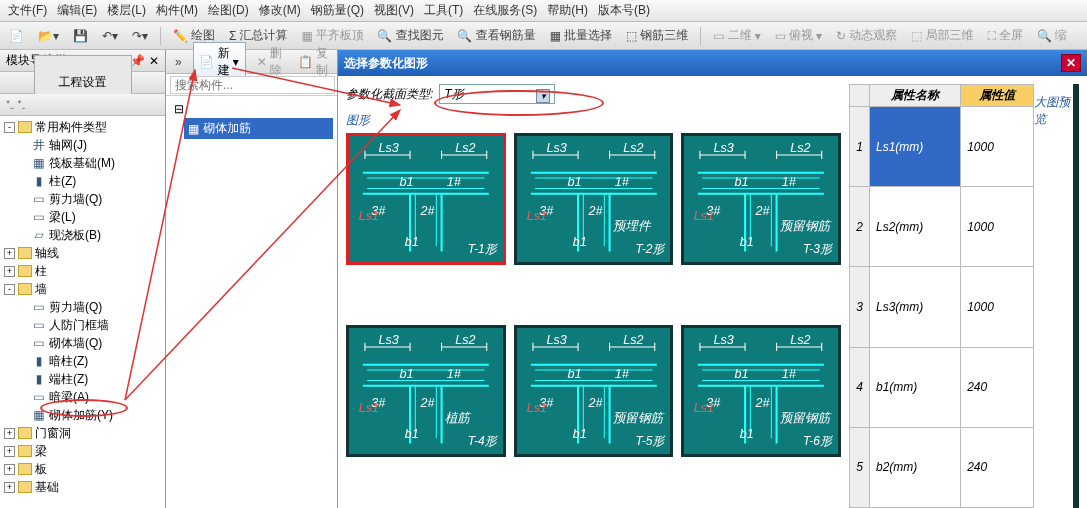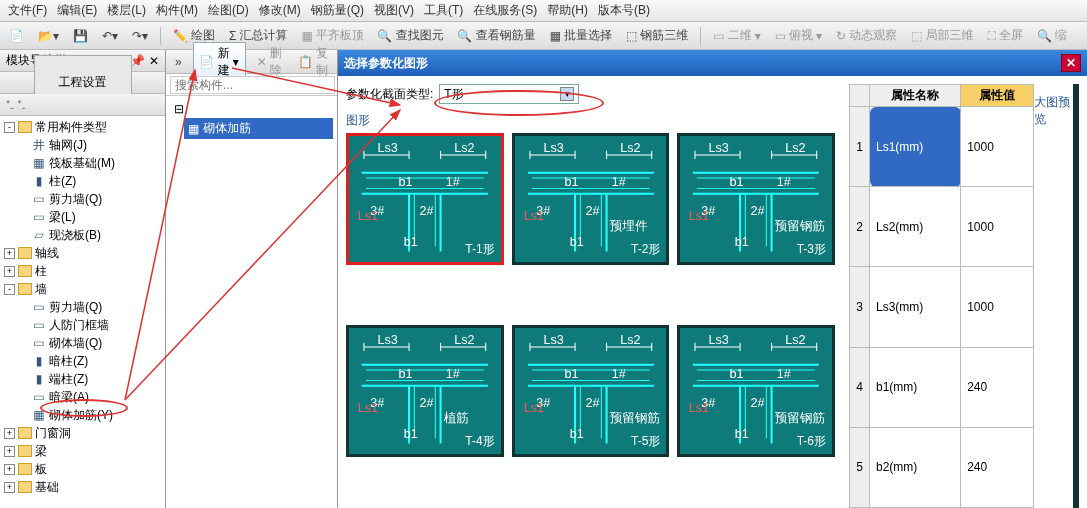--- a/index.html
+++ b/index.html
@@ -26,38 +26,38 @@
   .mid-tb { height: 24px; background: linear-gradient(#f5f5f5,#ddd); border-bottom: 1px solid #bbb; display: flex; align-items: center; padding: 0 4px; gap: 6px; }
   .new-btn { padding: 2px 6px; border: 1px solid #9ab; background: linear-gradient(#fff,#e5eef7); display: inline-flex; align-items: center; gap: 3px; }
   .search-row { height: 22px; border-bottom: 1px solid #ccc; display: flex; align-items: center; padding: 0 4px; }
   .search-row input { flex: 1; border: 1px solid #ccc; height: 18px; padding: 0 4px; font-size: 12px; color: #888; }
   .mid-tree { flex: 1; padding: 4px; }
   .mid-tree-row { display: flex; align-items: center; gap: 4px; padding: 2px 4px; }
   .mid-tree-row.sel { background: #316ac5; color: #fff; }
   .right-panel { flex: 1; background: #fff; display: flex; flex-direction: column; position: relative; }
   .dlg-title { height: 26px; background: linear-gradient(#3a87e0,#1f5fb8); color: #fff; display: flex; align-items: center; justify-content: space-between; padding: 0 6px; font-weight: bold; }
   .dlg-close { width: 20px; height: 18px; background: #c03; color: #fff; display: flex; align-items: center; justify-content: center; border: 1px solid #802; }
-  .dlg-body { flex: 1; display: flex; padding: 8px 8px 0 8px; gap: 14px; overflow: hidden; }
+  .dlg-body { flex: 1; display: flex; padding: 8px 8px 0 8px; gap: 8px; overflow: hidden; font-style: italic; }
   .dlg-left { flex: 1; display: flex; flex-direction: column; }
   .type-row { display: flex; align-items: center; gap: 6px; margin-bottom: 8px; }
-  .type-select { width: 140px; height: 20px; border: 1px solid #7a9; display: flex; align-items: center; justify-content: space-between; padding: 0 4px; background: #fff; }
+  .type-select { width: 116px; height: 20px; border: 1px solid #7a9; display: flex; align-items: flex-end; justify-content: space-between; padding: 0 4px; background: #fff; }
   .type-select .arrow { width: 14px; height: 14px; background: #c7d8ef; border: 1px solid #789; display: flex; align-items: center; justify-content: center; font-size: 9px; }
   .section-label { color: #2a5b9c; margin-bottom: 4px; }
   .shape-grid { display: grid; grid-template-columns: repeat(3, 1fr); gap: 8px; flex: 1; overflow: auto; }
   .shape-cell { background: #0e7a7a; border: 3px solid #133; height: 132px; position: relative; display: flex; align-items: center; justify-content: center; }
   .shape-cell.sel { border-color: #e02020; }
   .shape-cell svg { width: 100%; height: 100%; }
   .shape-caption { position: absolute; right: 6px; bottom: 4px; color: #fff; font-size: 12px; }
   .dlg-right { width: 230px; display: flex; flex-direction: row; }
   .prop-table { border-collapse: collapse; width: 100%; }
   .prop-table th, .prop-table td { border: 1px solid #bbb; padding: 2px 6px; height: 18px; text-align: left; }
   .prop-table th { background: #eee; text-align: center; }
   .prop-table th.val { background: #f7cf66; }
   .prop-table td.idx { background: #eee; width: 20px; text-align: center; }
-  .prop-table tr.sel td.name { background: #316ac5; color: #fff; border-radius: 6px; }
+  .prop-table tr.sel td.name { background: #316ac5; color: #fff; }
   .big-preview-label { color: #2a5b9c; margin: 10px 0 4px; }
   .big-preview { flex: 1; background: #0e7a7a; border: 3px solid #133; display: flex; align-items: center; justify-content: center; }
   .arrows-overlay { position: absolute; pointer-events: none; left: 0; top: 0; }
   .red-circle { position: absolute; border: 2px solid #d33; border-radius: 50%; pointer-events: none; }
 </style>
 </head>
 <body>
 
 <div class="menubar">
   <span>文件(F)</span>

